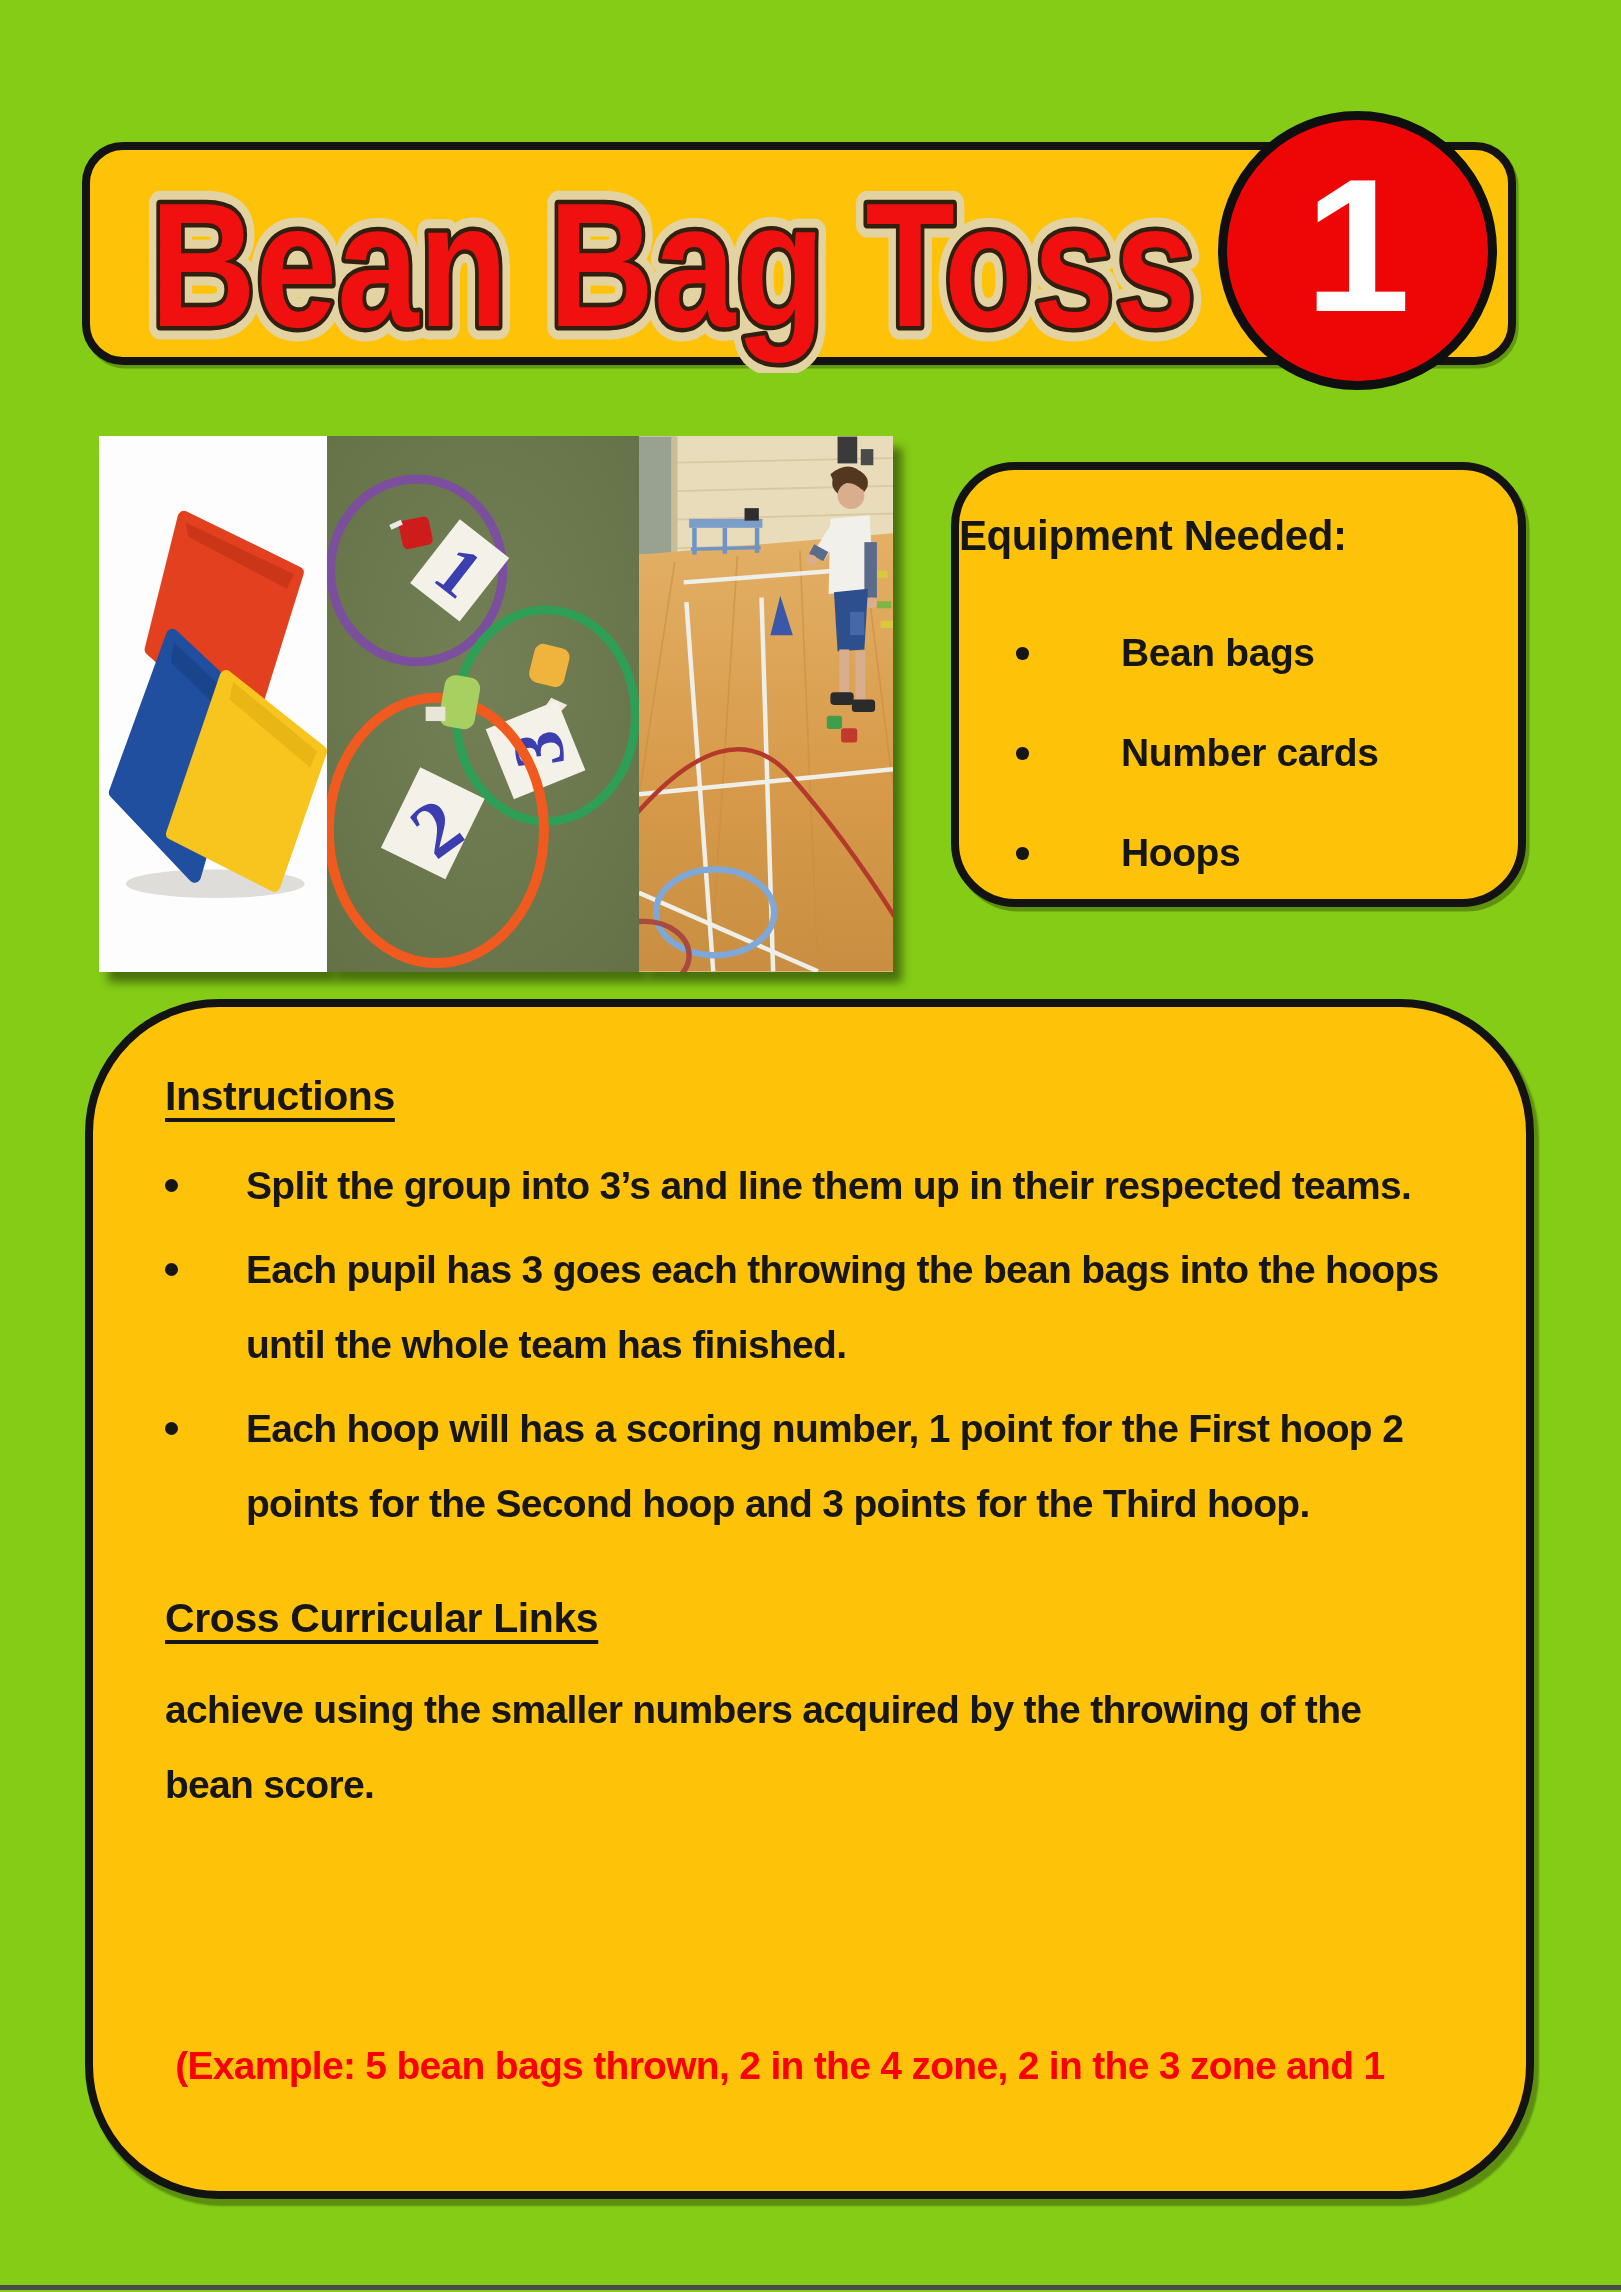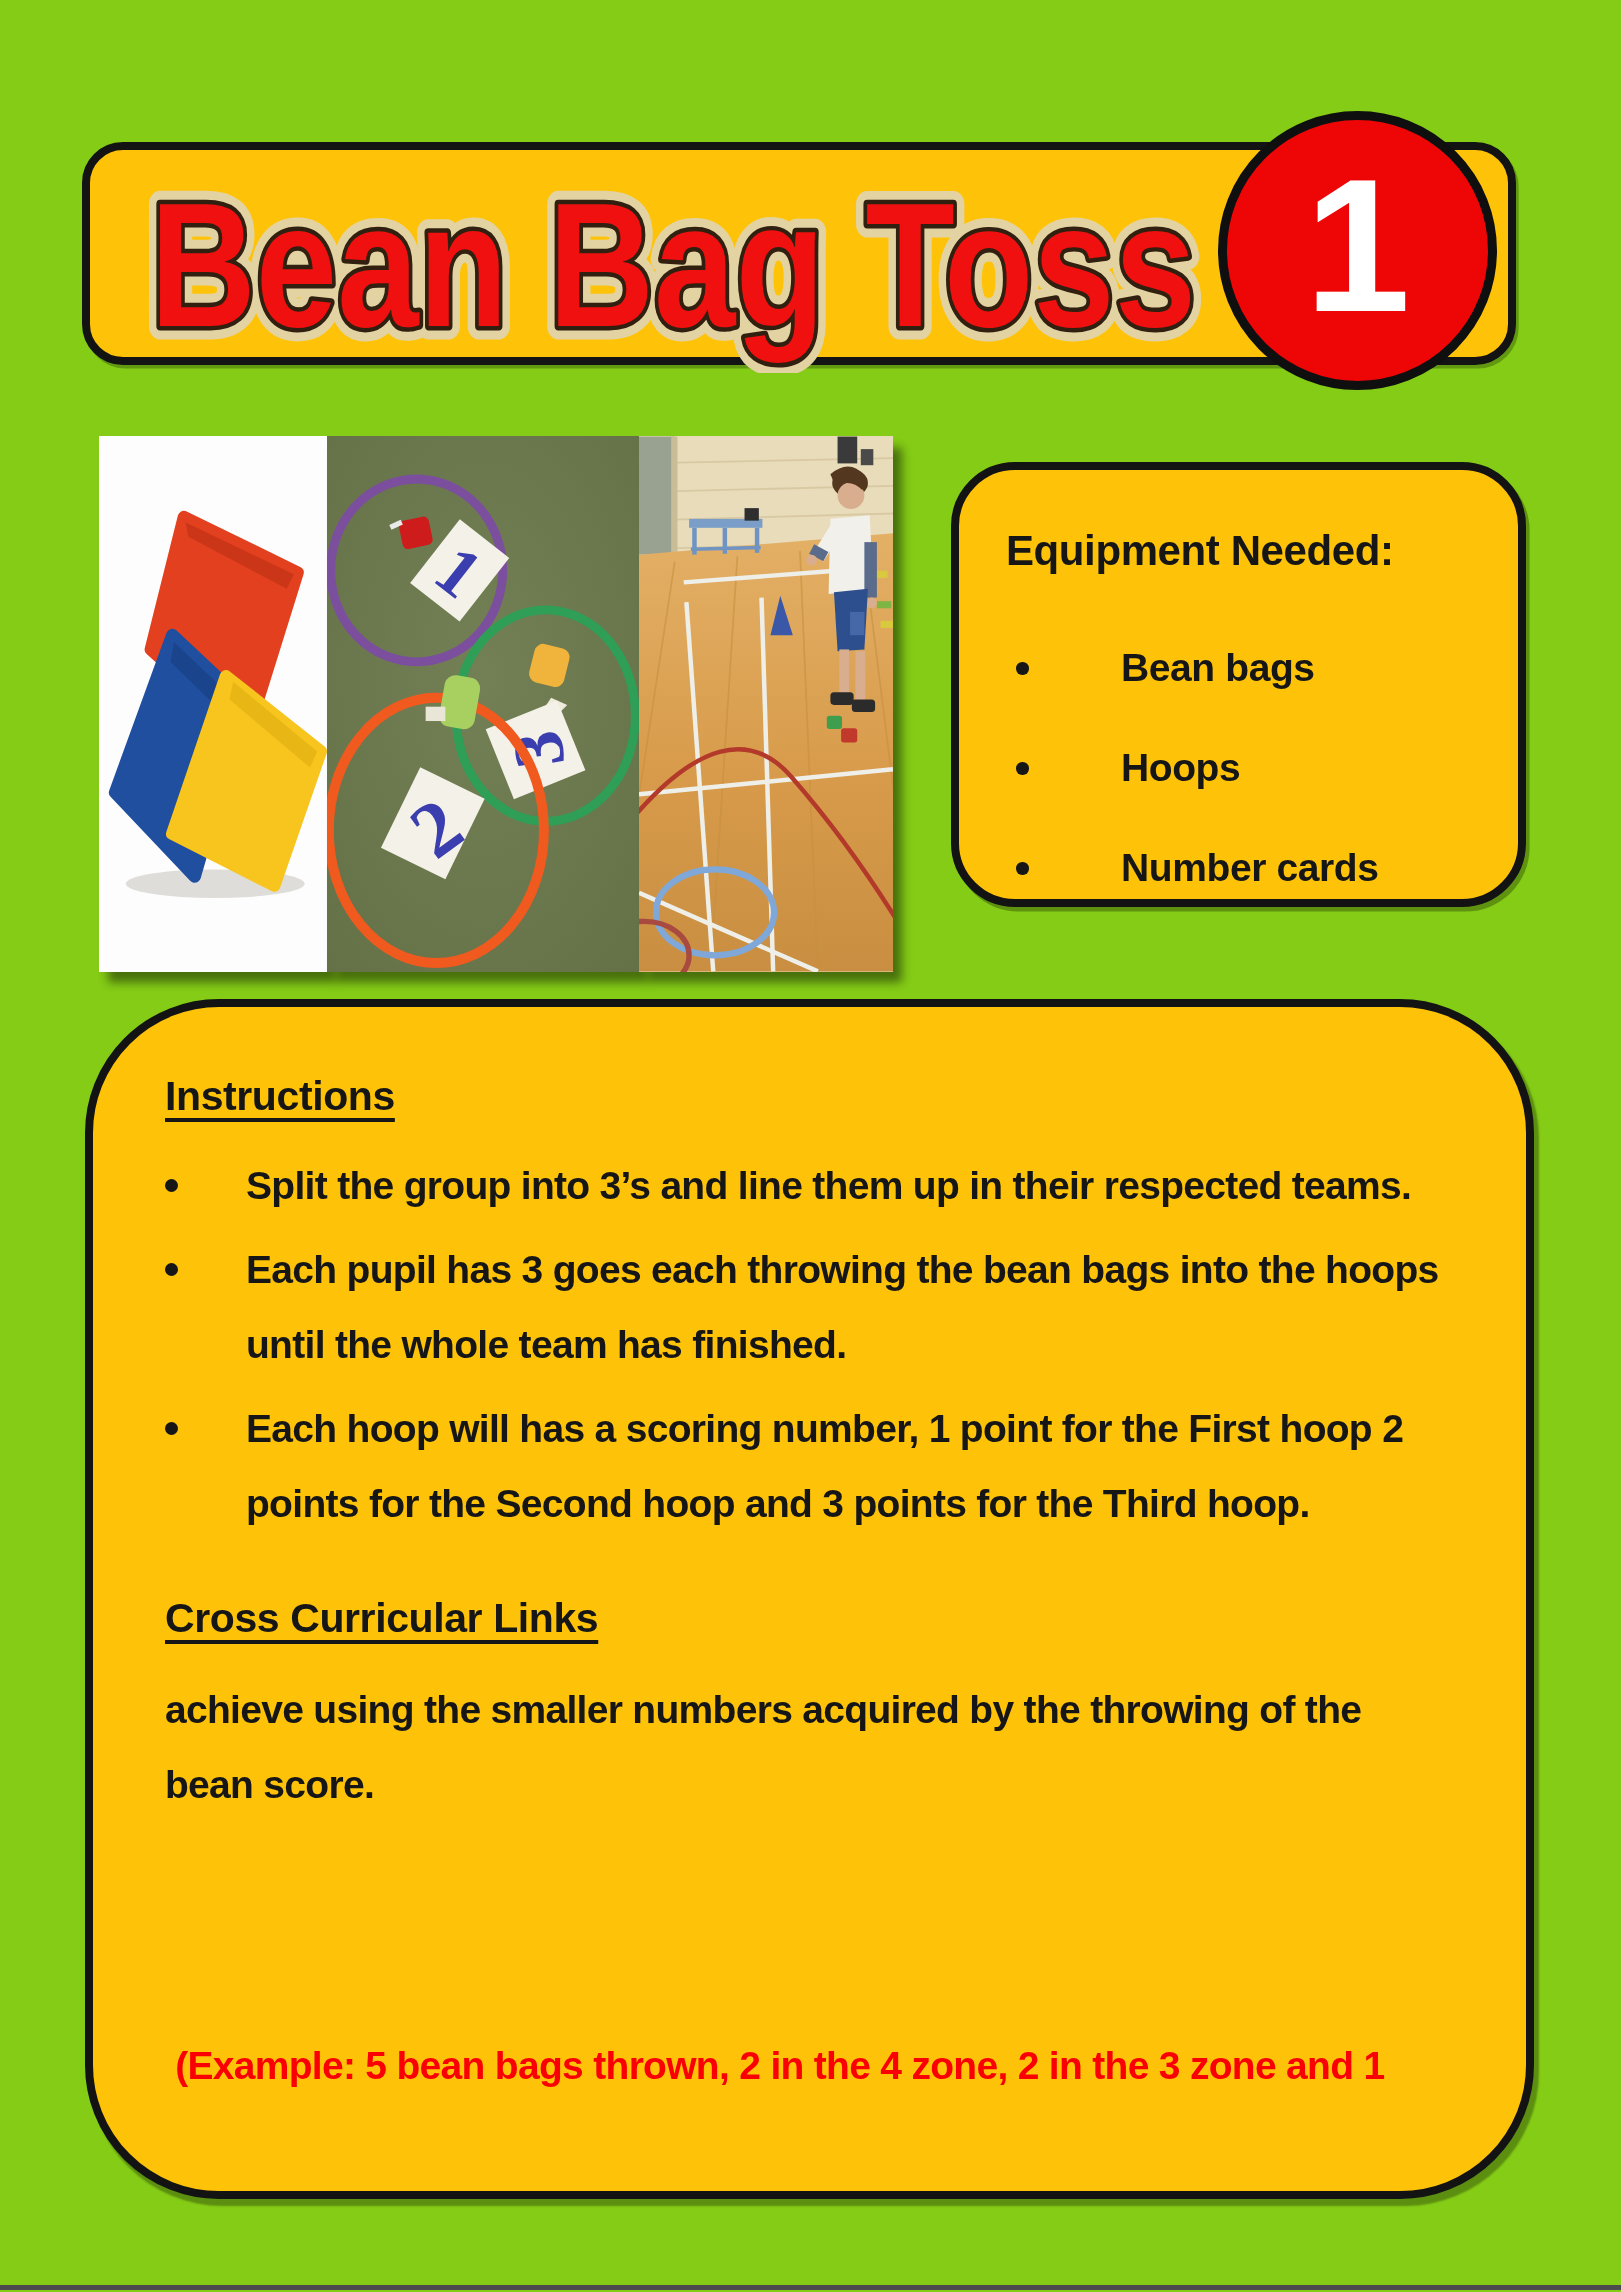--- a/index.html
+++ b/index.html
@@ -44,23 +44,22 @@
   
   .gold-box{
     position:absolute; background:#FEC308; border:8px solid #131313;
     box-sizing:border-box; color:#161616;
   }
   .equipment-box{
     left:951px; top:462px; width:575px; height:445px; border-radius:64px;
     padding:40px 27px 0 0; box-shadow:3.6px 4.5px 0 rgba(0,0,0,0.28);
   }
   .equipment-heading{
-    font-size:42px; font-weight:700; line-height:52px; padding-left:47px;
+    font-size:42px; font-weight:700; line-height:52px; 
     letter-spacing:-0.4px;
-    margin-top:15px;
   }
   .equipment-box ul{list-style:none; margin:41px 0 0 12px; padding:0;}
   .equipment-box li{
     position:relative; padding-left:150px; font-size:39px; font-weight:700;
     line-height:100px; letter-spacing:-0.4px;
   }
   .equipment-box li .dot{
     position:absolute; left:45px; top:44px; width:12.5px; height:12.5px;
     background:#161616; border-radius:50%;
   }
@@ -254,25 +253,25 @@
 
   <div class="gold-box equipment-box">
     <div class="equipment-heading">Equipment Needed:</div>
     <ul>
       <li>
         <span class="dot"></span>
         <span>Bean bags</span>
       </li>
       <li>
         <span class="dot"></span>
+        <span>Number cards</span>
+      </li>
+      <li>
+        <span class="dot"></span>
         <span>Hoops</span>
-      </li>
-      <li>
-        <span class="dot"></span>
-        <span>Number cards</span>
       </li>
     </ul>
   </div>
 
   <div class="gold-box instructions-box">
     <div class="section-heading">Instructions</div>
     <ul>
       <li>
         <span class="dot"></span>
         <span>Split the group into 3’s and line them up in their respected teams.</span>

